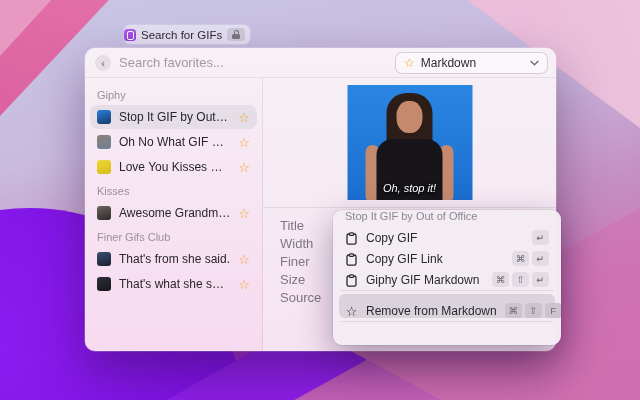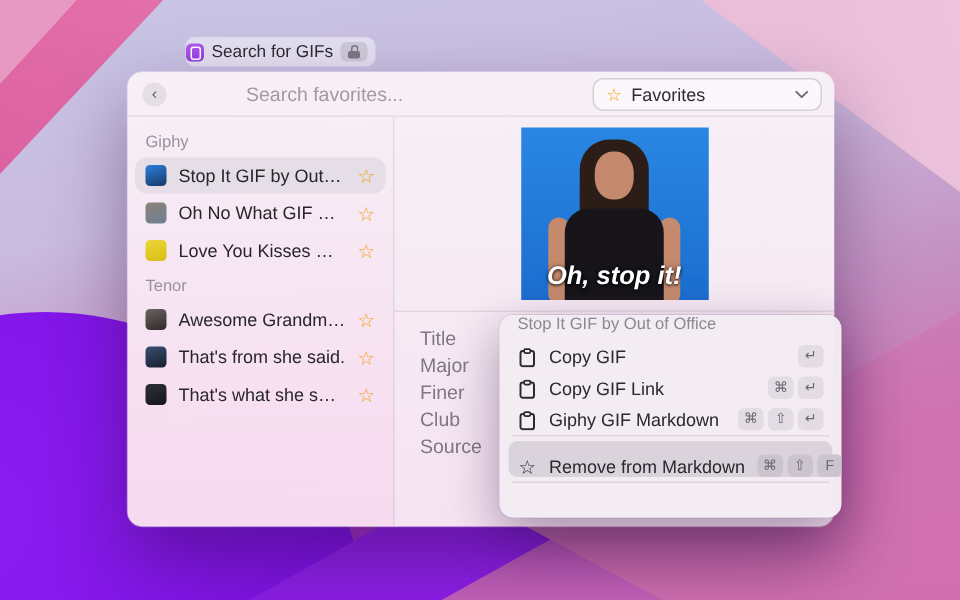--- a/index.html
+++ b/index.html
@@ -25,21 +25,21 @@
   .hotkey-badge { height:13px; min-width:18px; border-radius:4px; background:rgba(128,122,134,0.22); display:flex; align-items:center; justify-content:center; }
   .lock-glyph { position:relative; width:8px; height:9px; }
   .lock-glyph .body { position:absolute; bottom:0; left:0; width:8px; height:5.5px; background:#7b7581; border-radius:1.5px; }
   .lock-glyph .shackle { position:absolute; top:0; left:1.5px; width:5px; height:4.5px; border:1.3px solid #7b7581; border-bottom:none; border-radius:3px 3px 0 0; }
 
   
   .window { position:absolute; left:85px; top:48px; width:471px; height:303px; border-radius:10px; background:linear-gradient(180deg,#f7f0f6 0%,#f6e9f3 60%,#f6e3f1 100%); box-shadow:0 22px 50px rgba(40,10,60,0.40), 0 0 0 0.5px rgba(255,255,255,0.5); overflow:hidden; }
 
   .searchbar { height:30px; display:flex; align-items:center; padding:0 8px 0 10px; border-bottom:1px solid rgba(0,0,0,0.07); }
   .back-btn { width:16px; height:16px; border-radius:50%; background:rgba(0,0,0,0.07); display:flex; align-items:center; justify-content:center; font-size:11px; color:#5d5963; flex:0 0 auto; cursor:default; }
-  .search-input { flex:1; border:none; outline:none; background:transparent; font-size:13px; color:#3a3740; padding:0 8px; font-family:inherit;margin-left:45px; }
+  .search-input { flex:1; border:none; outline:none; background:transparent; font-size:13px; color:#3a3740; padding:0 8px; font-family:inherit; }
   .search-input::placeholder { color:#a19aa5; }
   .dropdown { width:153px; height:22px; border:1px solid rgba(120,105,120,0.28); border-radius:7px; background:rgba(255,255,255,0.45); display:flex; align-items:center; gap:6px; padding:0 8px; flex:0 0 auto; }
   .dropdown .star { color:#f3a21c; font-size:12px; line-height:1; }
   .dropdown-label { font-size:12px; color:#2e2b33; flex:1; }
   .chevron-down { width:9px; height:6px; flex:0 0 auto; }
 
   .window-body { display:flex; height:272px; }
 
   
   .sidebar { width:178px; flex:0 0 auto; border-right:1px solid rgba(0,0,0,0.07); background:linear-gradient(180deg,rgba(247,235,246,0.2) 0%,rgba(248,211,238,0.55) 100%); padding-top:6px; overflow:hidden; }
@@ -52,21 +52,21 @@
 
   
   .detail { flex:1; position:relative; }
   .gif-preview { position:absolute; left:50%; transform:translateX(-50%); top:7px; width:125px; height:115px; background:linear-gradient(180deg,#2a86e2,#1b6ed0); overflow:hidden; }
   .person { position:absolute; left:50%; transform:translateX(-50%); top:8px; width:80px; height:110px; }
   .hair { position:absolute; left:50%; transform:translateX(-50%); top:0; width:46px; height:90px; background:#2c1d18; border-radius:20px 20px 8px 8px; }
   .face { position:absolute; left:50%; transform:translateX(-50%); top:8px; width:26px; height:32px; background:#c58a6d; border-radius:45%; }
   .torso { position:absolute; left:50%; transform:translateX(-50%); top:46px; width:66px; height:64px; background:#17151a; border-radius:16px 16px 0 0; }
   .shoulder-l,.shoulder-r { position:absolute; top:52px; width:14px; height:58px; background:#c58a6d; border-radius:8px; }
   .shoulder-l { left:-4px; } .shoulder-r { right:-4px; }
-  .gif-caption { position:absolute; left:0; right:0; bottom:6px; text-align:center; font-size:17px; font-weight:bold; font-style:italic; color:#fff; text-shadow:0 1px 2px rgba(0,0,0,0.8),0 0 3px rgba(0,0,0,0.5); }
+  .gif-caption { position:absolute; left:0; right:0; bottom:6px; text-align:center; font-size:11px; font-weight:normal; font-style:italic; color:#fff; text-shadow:0 1px 2px rgba(0,0,0,0.8),0 0 3px rgba(0,0,0,0.5); }
   .detail-divider { position:absolute; left:0; right:0; top:129px; height:1px; background:rgba(0,0,0,0.08); }
   .metadata { position:absolute; left:17px; top:138px; }
   .meta-row { height:18px; display:flex; align-items:center; }
   .meta-label { font-size:13px; color:#7d7884; }
 
   
   .action-panel { position:absolute; left:333px; top:210px; width:228px; height:135px; border-radius:9px; background:rgba(243,236,243,0.98); box-shadow:0 12px 34px rgba(40,10,60,0.38), 0 0 0 0.5px rgba(0,0,0,0.12); padding:1px 6px 5px; display:flex; flex-direction:column; overflow:hidden; }
   .panel-title { font-size:11px; color:#8d8791; padding:1px 6px 2px; white-space:nowrap; overflow:hidden; margin-top:-2px; }
   .action-row { height:21px; display:flex; align-items:flex-end; gap:8px; padding:0 6px; border-radius:6px; cursor:default; }
   .action-row.selected { background:#dbd3dc; height:24px; }
@@ -105,21 +105,21 @@
 </div>
 
 <div class="window">
   <div class="searchbar">
     <div class="back-btn">
         <span>‹</span>
       </div>
     <input class="search-input" type="text" placeholder="Search favorites..." style="">
     <div class="dropdown">
       <span class="star">☆</span>
-      <span class="dropdown-label">Favorites</span>
+      <span class="dropdown-label">Markdown</span>
       <svg class="chevron-down" viewBox="0 0 10 6">
           <polyline points="1,1 5,5 9,1" fill="none" stroke="#6d6770" stroke-width="1.4" stroke-linecap="round" stroke-linejoin="round"></polyline>
         </svg>
     </div>
   </div>
   <div class="window-body">
     <div class="sidebar" id="sidebar-sections">
         <div class="side-header">Giphy</div>
         <div class="side-item selected">
           <span class="thumb" style="background:linear-gradient(160deg,#2a7fdc,#173a66);"></span>
@@ -129,26 +129,27 @@
         <div class="side-item">
           <span class="thumb" style="background:linear-gradient(160deg,#8d8276,#6e7f96);"></span>
           <span class="side-label">Oh No What GIF by Major Le...</span>
           <span class="side-star">☆</span>
         </div>
         <div class="side-item">
           <span class="thumb" style="background:linear-gradient(160deg,#ecd63a,#d8bd14);"></span>
           <span class="side-label">Love You Kisses GIF by Ted...</span>
           <span class="side-star">☆</span>
         </div>
-        <div class="side-header">Tenor</div>
+        <div class="side-header">Kisses</div>
         <div class="side-item">
           <span class="thumb" style="background:linear-gradient(160deg,#6b6560,#2e2a28);"></span>
           <span class="side-label">Awesome Grandma GIF</span>
           <span class="side-star">☆</span>
         </div>
+        <div class="side-header">Finer Gifs Club</div>
         <div class="side-item">
           <span class="thumb" style="background:linear-gradient(160deg,#3a4f72,#181f2e);"></span>
           <span class="side-label">That's from she said.</span>
           <span class="side-star">☆</span>
         </div>
         <div class="side-item">
           <span class="thumb" style="background:linear-gradient(160deg,#2c3038,#14161c);"></span>
           <span class="side-label">That's what she said?</span>
           <span class="side-star">☆</span>
         </div>
@@ -163,27 +164,27 @@
             <div class="torso"></div>
         </div>
         <div class="gif-caption">Oh, stop it!</div>
       </div>
       <div class="detail-divider"></div>
       <div class="metadata" id="metadata-list">
           <div class="meta-row">
             <span class="meta-label">Title</span>
           </div>
           <div class="meta-row">
-            <span class="meta-label">Major</span>
+            <span class="meta-label">Width</span>
           </div>
           <div class="meta-row">
             <span class="meta-label">Finer</span>
           </div>
           <div class="meta-row">
-            <span class="meta-label">Club</span>
+            <span class="meta-label">Size</span>
           </div>
           <div class="meta-row">
             <span class="meta-label">Source</span>
           </div>
         </div>
     </div>
   </div>
 </div>
 
 <div class="action-panel">

